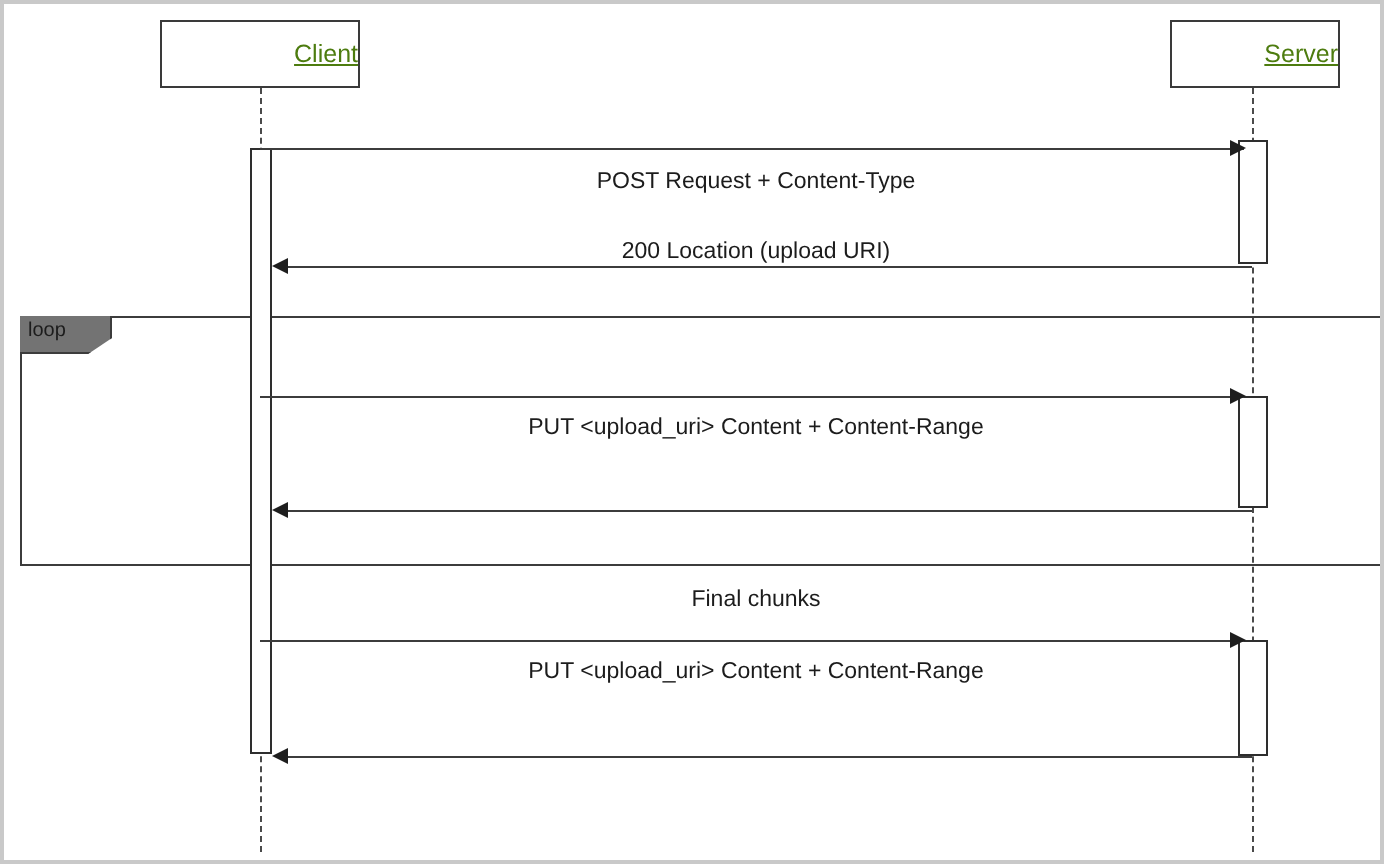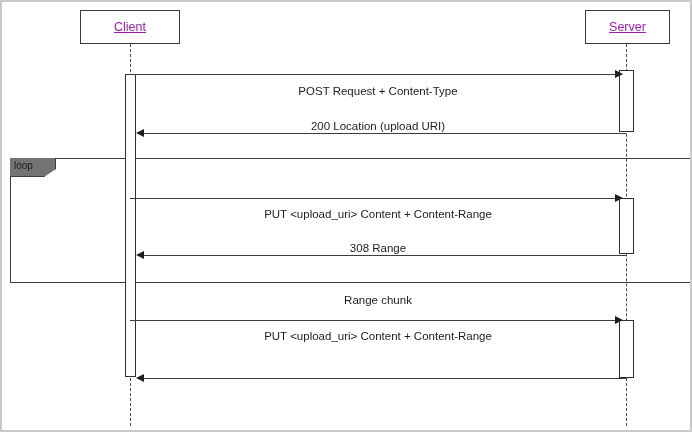--- a/index.html
+++ b/index.html
@@ -7,22 +7,22 @@
   #canvas{
     position:relative;width:692px;height:432px;
     background:#ffffff;
     border:2px solid #c9c9c9;
     box-sizing:border-box;
     overflow:hidden;
   }
   .lifeline-box{
     position:absolute;box-sizing:border-box;
     border:1.5px solid #3a3a3a;background:#ffffff;
-    display:flex;align-items:center;justify-content:center;
-    font-size:12.5px;color:#a21caf;z-index:6;
+    display:flex;align-items:center;justify-content:flex-end;
+    font-size:12.5px;color:#4d7c0f;z-index:6;
   }
   .lifeline-box span{ text-decoration:underline; }
   .lifeline-dash{
     position:absolute;width:0;
     border-left:1.6px dashed #4a4a4a;
     z-index:1;
   }
   .activation{
     position:absolute;box-sizing:border-box;
     background:#ffffff;border:1.4px solid #2e2e2e;
@@ -101,25 +101,24 @@
   <div class="msg-label" style="left:128px;top:83px;width:496px;">POST Request + Content-Type</div>
 
   <div class="msg-label" style="left:128px;top:118px;width:496px;">200 Location (upload URI)</div>
   <div class="msg-line" style="left:138px;top:131px;width:486px;"></div>
   <div class="arrow-left" style="left:134px;top:126.5px;"></div>
 
   <div class="msg-line" style="left:128px;top:196px;width:492px;"></div>
   <div class="arrow-right" style="left:613px;top:191.5px;"></div>
   <div class="msg-label" style="left:128px;top:206px;width:496px;">PUT &lt;upload_uri&gt; Content + Content-Range</div>
 
-  <div class="msg-label" style="left:128px;top:240px;width:496px;">308 Range</div>
   <div class="msg-line" style="left:138px;top:253px;width:486px;"></div>
   <div class="arrow-left" style="left:134px;top:248.5px;"></div>
 
-  <div class="msg-label" style="left:128px;top:292px;width:496px;">Range chunk</div>
+  <div class="msg-label" style="left:128px;top:292px;width:496px;">Final chunks</div>
   <div class="msg-line" style="left:128px;top:318px;width:492px;"></div>
   <div class="arrow-right" style="left:613px;top:313.5px;"></div>
   <div class="msg-label" style="left:128px;top:328px;width:496px;">PUT &lt;upload_uri&gt; Content + Content-Range</div>
 
   <div class="msg-line" style="left:138px;top:376px;width:486px;"></div>
   <div class="arrow-left" style="left:134px;top:371.5px;"></div>
 
 </div>
 
 </body></html>

